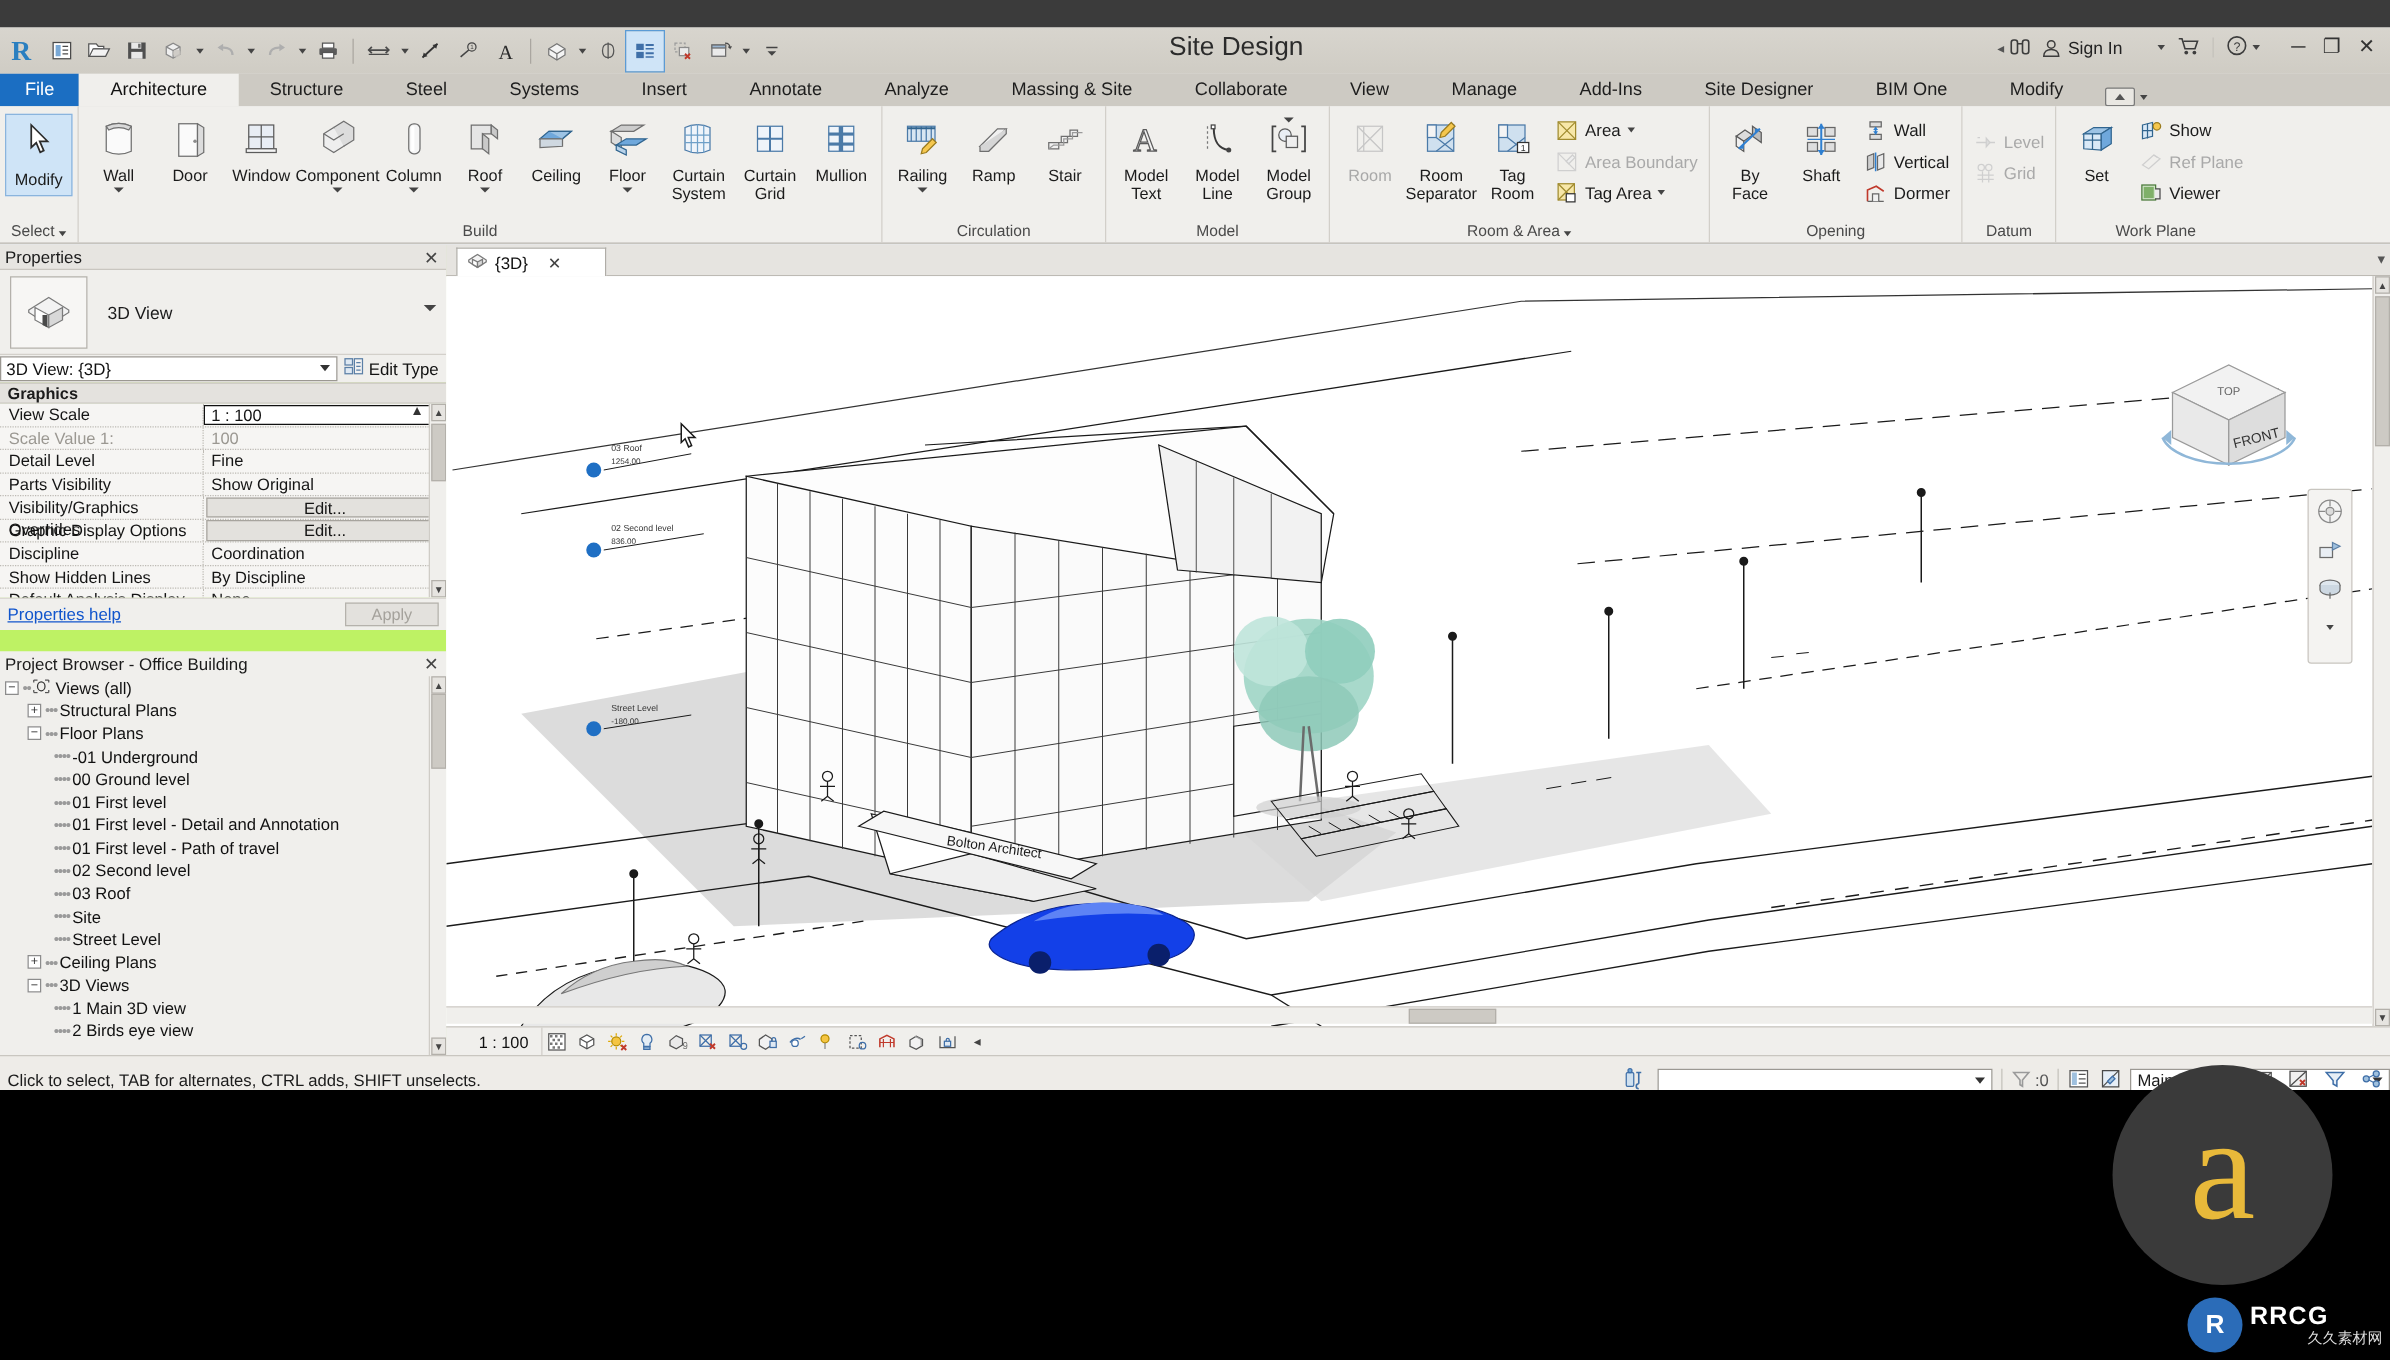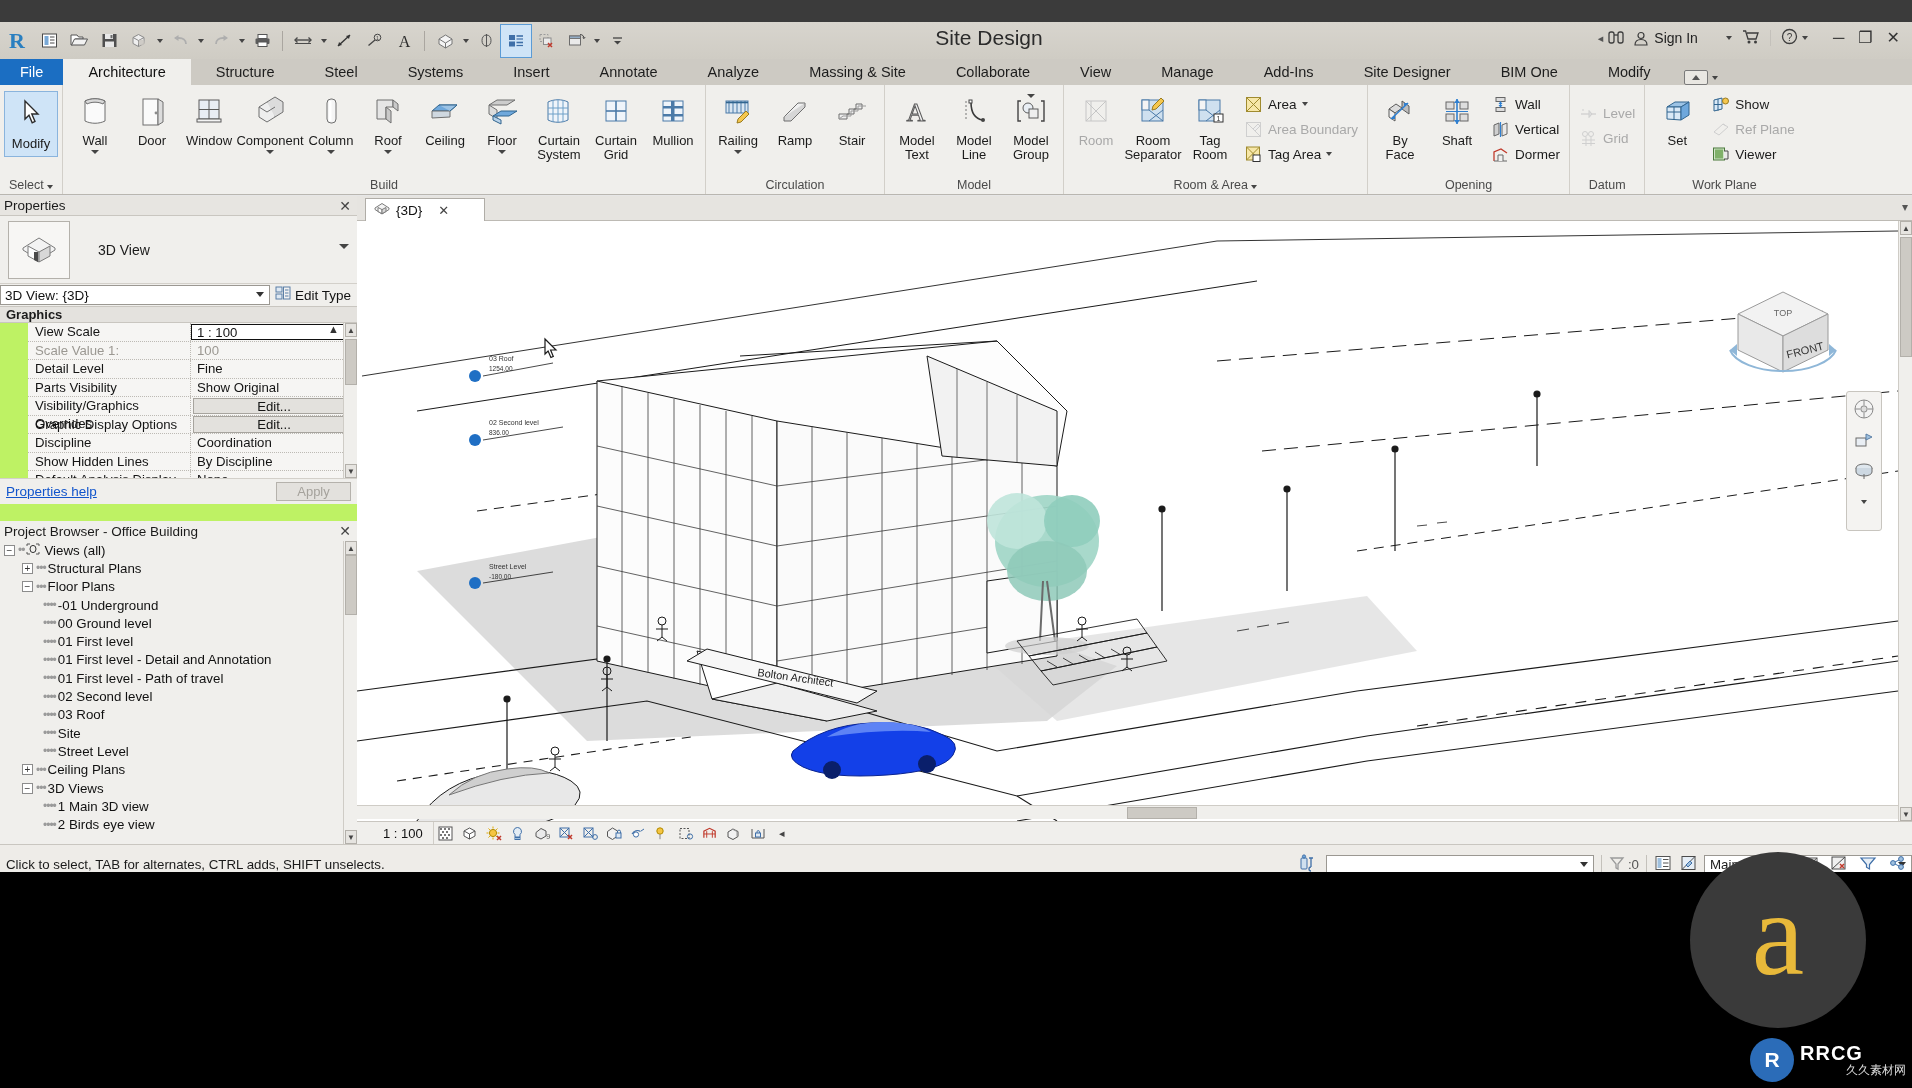--- a/index.html
+++ b/index.html
@@ -121,37 +121,37 @@
     display:flex; align-items:center; padding: 0 4px; font-size: 13.5px; color: #1b1b1b;
     position: relative;
   }
   .dockhdr .x { position:absolute; right: 6px; top: 2px; font-size: 14px; color: #444; cursor:default; }
 
   .proptype {
     height: 68px; background: #f0efec; display: flex; align-items: center; padding: 4px 8px;
     border-bottom: 1px solid #d3d0ca; position: relative;
   }
   .typeimg { width: 62px; height: 58px; border: 1px solid #b4b1ab; background: #f7f6f4; display:flex;align-items:center;justify-content:center; }
-  .typetext { margin-left: 28px; font-size: 14px; color: #1b1b1b; }
+  .typetext { margin-left: 16px; font-size: 14px; color: #1b1b1b; }
   .typecaret { position:absolute; right: 8px; top: 28px; width:0;height:0;border-left:5px solid transparent;border-right:5px solid transparent;border-top:5px solid #444; }
 
   .typeselrow { display: flex; align-items: center; height: 22px; padding: 1px 2px 1px 0; gap: 3px; background:#f0efec;}
   .typesel {
     flex: 1; height: 20px; background: #fff; border: 1px solid #9b9892;
     display: flex; align-items: center; padding: 0 4px; font-size: 13.5px; color: #111;
     position: relative;
   }
   .typesel .arw { position:absolute; right:5px; top: 6px; width:0;height:0;border-left:4.5px solid transparent;border-right:4.5px solid transparent;border-top:5px solid #333; }
   .edittype { display:flex;align-items:center;gap:4px; font-size:13.5px; color:#111; padding: 0 4px 0 2px;}
 
   .grid-section {
     height: 17px; background: #e4e2de; border-top:1px solid #c9c6c0; border-bottom:1px solid #c9c6c0;
     font-size: 13px; font-weight: bold; color: #1b1b1b; padding-left: 6px; line-height: 16px;
   }
-  .proprows { position: relative; background: #f6f5f3; height: 155px; overflow:hidden;margin-left:28px; }
+  .proprows { position: relative; background: #f6f5f3; height: 155px; overflow:hidden; }
   .prow { display: flex; height: 18.5px; border-bottom: 1px dotted #bdbab4; font-size: 13.2px; }
   .prow .k { width: 163px; padding-left: 7px; color: #141414; line-height: 18px; border-right: 1px dotted #bdbab4;}
   .prow .v { flex: 1; padding-left: 6px; color: #141414; line-height: 18px; }
   .prow.dim .k, .prow.dim .v { color: #9b9892; }
   .prow .v.boxed { background:#fff; border:1.5px solid #111; line-height:15px; margin: 0.5px 2px 0.5px 0; padding-left:5px;}
   .prow .v.btn {
     background: #e3e1dd; border: 1px solid #a7a49e; text-align:center; line-height:16px;
     margin: 0.5px 2px; padding-left:0;
   }
   .pscroll { position:absolute; right:0; top:0; width: 14px; height: 100%; background:#f0efec; border-left:1px solid #cfccc6; }

